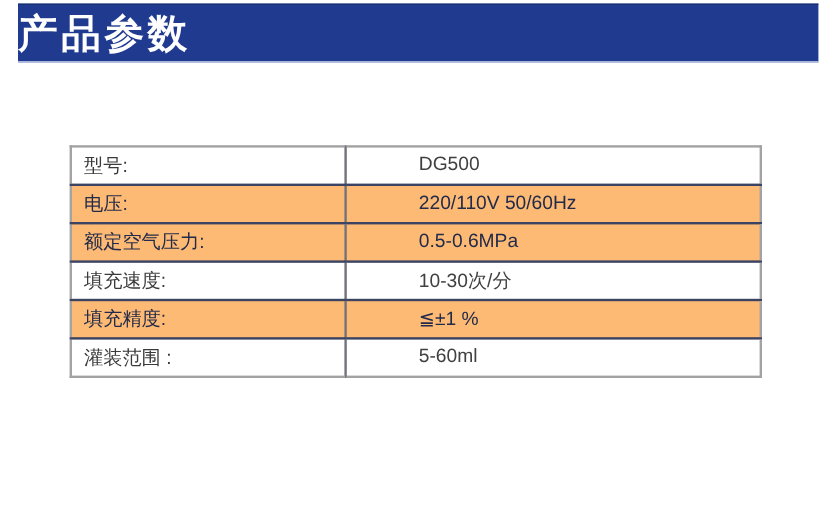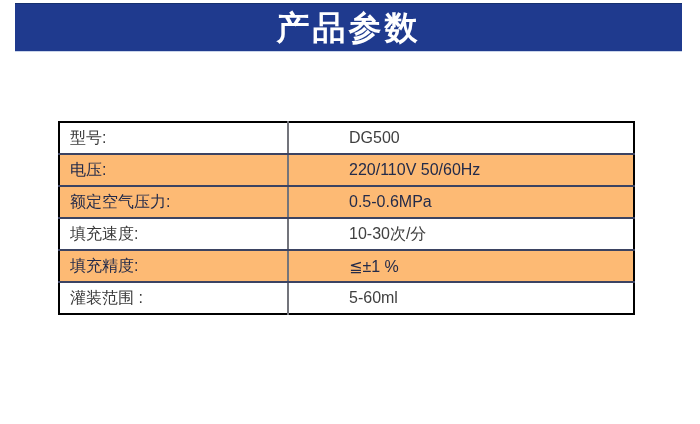--- a/index.html
+++ b/index.html
@@ -18,38 +18,37 @@
     position: absolute;
     left: 15px;
     top: 3px;
     width: 667px;
     height: 49px;
     background: #1f3a8e;
     border-top: 1px solid #16306e;
     border-bottom: 1px solid #c9d4ea;
     display: flex;
     align-items: center;
-    justify-content: center;
     box-sizing: border-box;
   }
   .banner-title {
     color: #ffffff;
     font-size: 33px;
     font-weight: bold;
     letter-spacing: 3px;
     line-height: 1;
   }
   table.spec-table {
     position: absolute;
     left: 58px;
     top: 121px;
     width: 577px;
     border-collapse: collapse;
     table-layout: fixed;
-    border: 2px solid #000000;
+    border: 2px solid #a3a3a3;
     font-size: 16px;
   }
   table.spec-table td {
     height: 32px;
     border-bottom: 2px solid #3b4362;
     vertical-align: middle;
     box-sizing: border-box;
     white-space: nowrap;
   }
   table.spec-table tr:last-child td {

